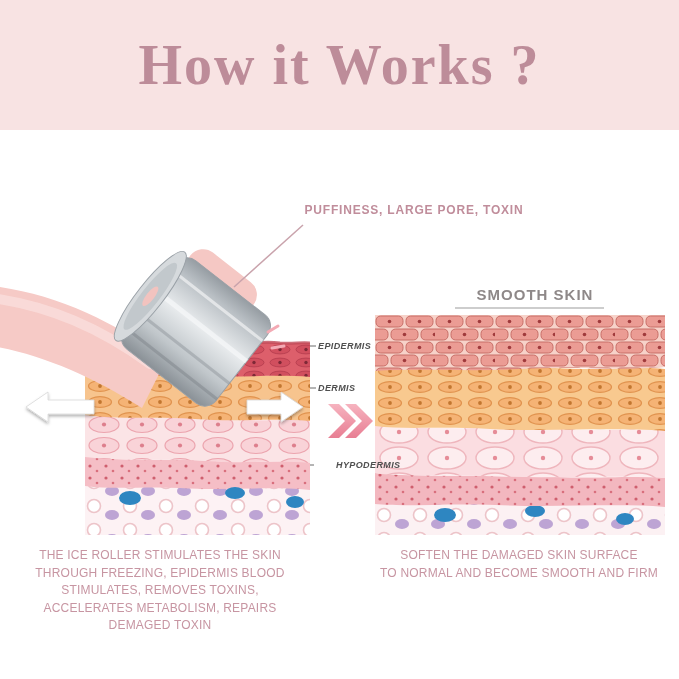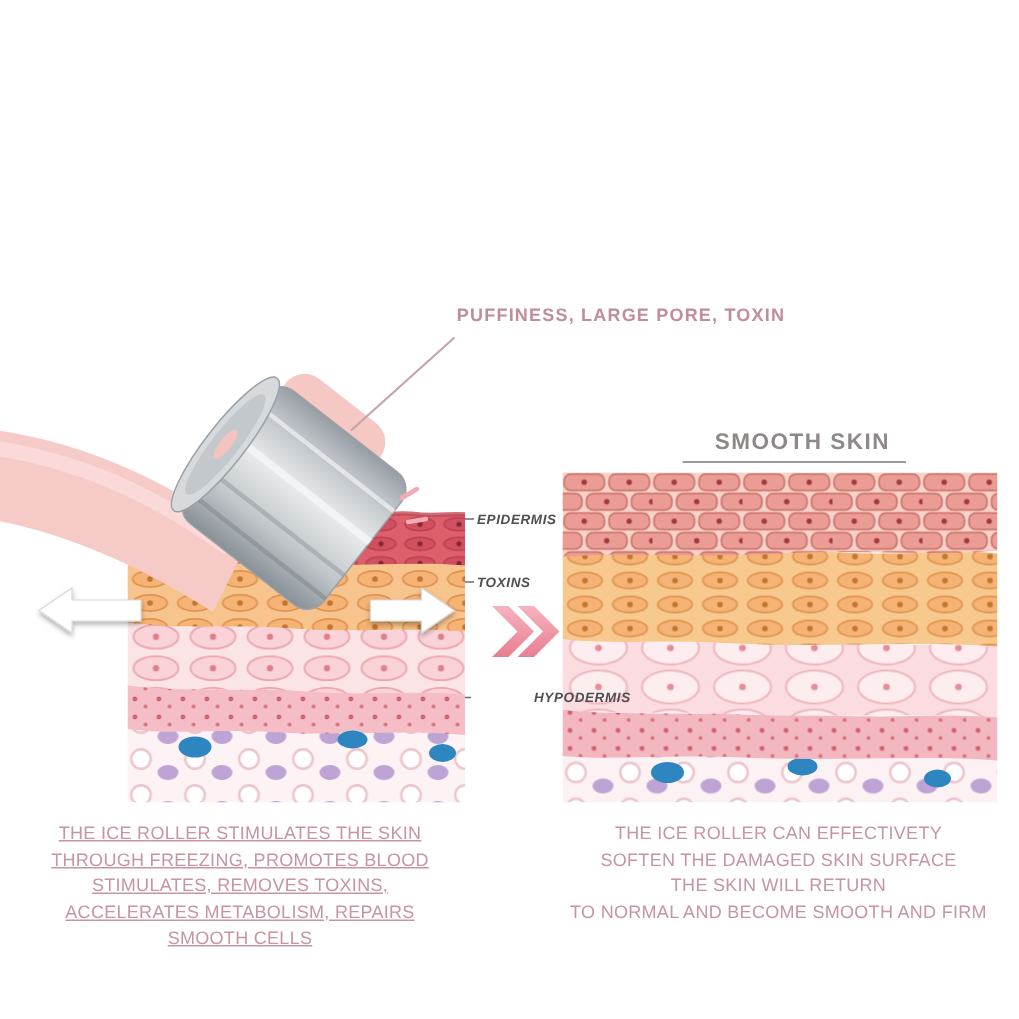--- a/index.html
+++ b/index.html
@@ -14,45 +14,48 @@
 
   .callout-label{left:256px;top:203px;width:316px;text-align:center;z-index:4;
                  font-size:12px;font-weight:700;letter-spacing:0.8px;color:#c08d9b;white-space:nowrap;}
 
   .smooth-title{left:425px;top:286px;width:220px;text-align:center;z-index:4;
                 font-size:15px;font-weight:700;letter-spacing:1px;color:#8e8888;white-space:nowrap;}
 
   .layer-label{z-index:4;font-size:9px;font-weight:600;color:#4f4f4f;letter-spacing:0.4px;white-space:nowrap;font-style:italic;}
   .lbl-epidermis{left:318px;top:341px;}
   .lbl-dermis{left:318px;top:383px;}
-  .lbl-hypodermis{left:328px;top:460px;padding-left:28px;}
+  .lbl-hypodermis{left:308px;top:460px;padding-left:28px;}
 
   .diagram-left{left:85px;top:330px;z-index:1;}
   .diagram-right{left:375px;top:315px;z-index:1;}
   .roller-svg{left:0;top:228px;z-index:2;}
   .annot-svg{left:0;top:0;z-index:3;pointer-events:none;}
 
   .caption{z-index:4;color:#c795a2;font-size:12px;line-height:17.5px;letter-spacing:0.2px;
            text-align:center;}
-  .caption-left{left:18px;top:547px;width:284px;text-decoration:underline;}
+  .caption-left{left:18px;top:547px;width:284px;}
   .caption-right{left:366px;top:547px;width:306px;}
   .caption div{white-space:nowrap;}
 </style>
 </head>
 <body>
 
 <div class="canvas">
 
+  <div class="abs header-band">
+    <div class="page-title">How it Works ?</div>
+  </div>
 
   <div class="abs callout-label">PUFFINESS, LARGE PORE, TOXIN</div>
 
   <div class="abs smooth-title">SMOOTH SKIN</div>
 
   <div class="abs layer-label lbl-epidermis">EPIDERMIS</div>
-  <div class="abs layer-label lbl-dermis">TOXINS</div>
+  <div class="abs layer-label lbl-dermis">DERMIS</div>
   <div class="abs layer-label lbl-hypodermis">HYPODERMIS</div>
 
   <svg class="abs diagram-left" width="225" height="205" viewBox="0 0 225 205">
     <defs>
       <pattern id="lRed" width="26" height="13" patternUnits="userSpaceOnUse">
         <rect width="26" height="13" fill="#dd5f6b"></rect>
         <ellipse cx="13" cy="6.5" rx="10" ry="4.4" fill="#d14f5e" stroke="#ba3f50" stroke-width="1"></ellipse>
         <circle cx="13" cy="6.5" r="1.7" fill="#7e2836"></circle>
       </pattern>
       <pattern id="lOrange" width="30" height="16" patternUnits="userSpaceOnUse">
@@ -183,25 +186,23 @@
       <polygon points="303,407 281,392 281,400 247,400 247,414 281,414 281,422" fill="#ffffff" stroke="#d8d8d8" stroke-width="0.8"></polygon>
     </g>
     <g>
       <polygon points="328,404 345,421 328,438 339,438 356,421 339,404" fill="url(#chevg)"></polygon>
       <polygon points="345,404 362,421 345,438 356,438 373,421 356,404" fill="url(#chevg)"></polygon>
     </g>
   </svg>
 
   <div class="abs caption caption-left">
     <div>THE ICE ROLLER STIMULATES THE SKIN</div>
-    <div>THROUGH FREEZING, PROMOTES BLOOD</div>
+    <div>THROUGH FREEZING, EPIDERMIS BLOOD</div>
     <div>STIMULATES, REMOVES TOXINS,</div>
     <div>ACCELERATES METABOLISM, REPAIRS</div>
-    <div>SMOOTH CELLS</div>
+    <div>DEMAGED TOXIN</div>
   </div>
   <div class="abs caption caption-right">
-    <div>THE ICE ROLLER CAN EFFECTIVETY</div>
     <div>SOFTEN THE DAMAGED SKIN SURFACE</div>
-    <div>THE SKIN WILL RETURN</div>
     <div>TO NORMAL AND BECOME SMOOTH AND FIRM</div>
   </div>
 
 </div>
 
 </body></html>

